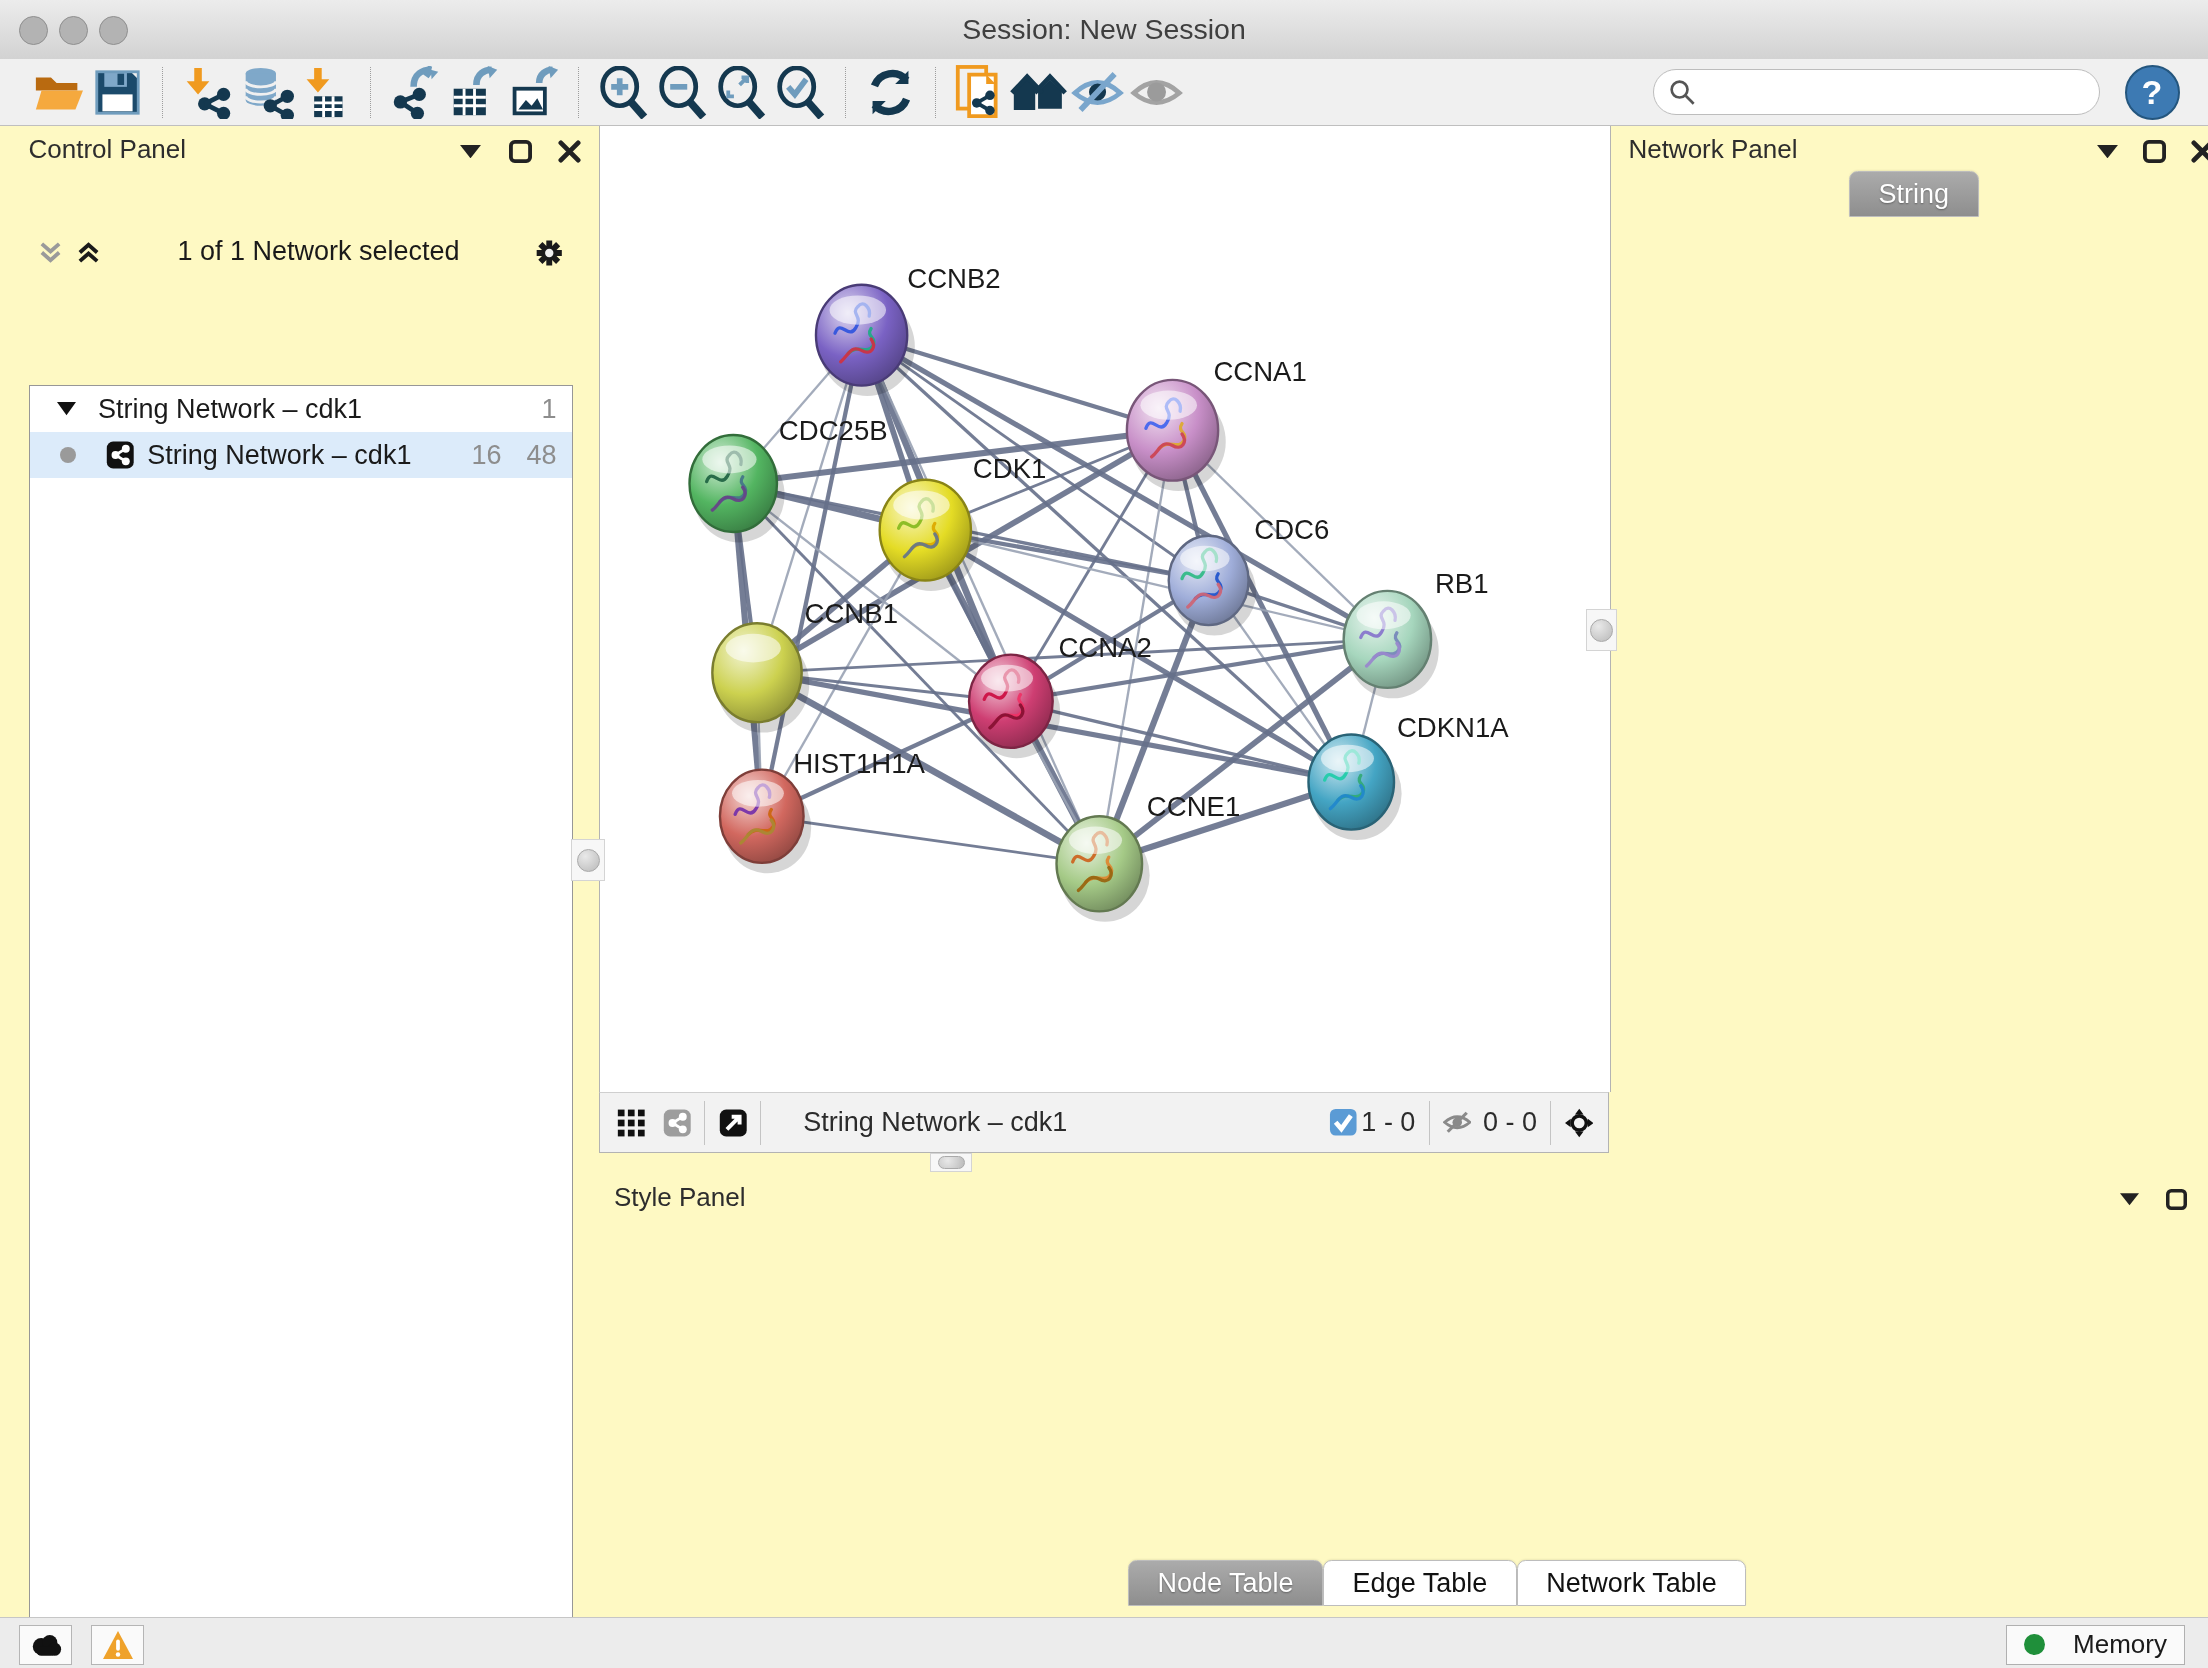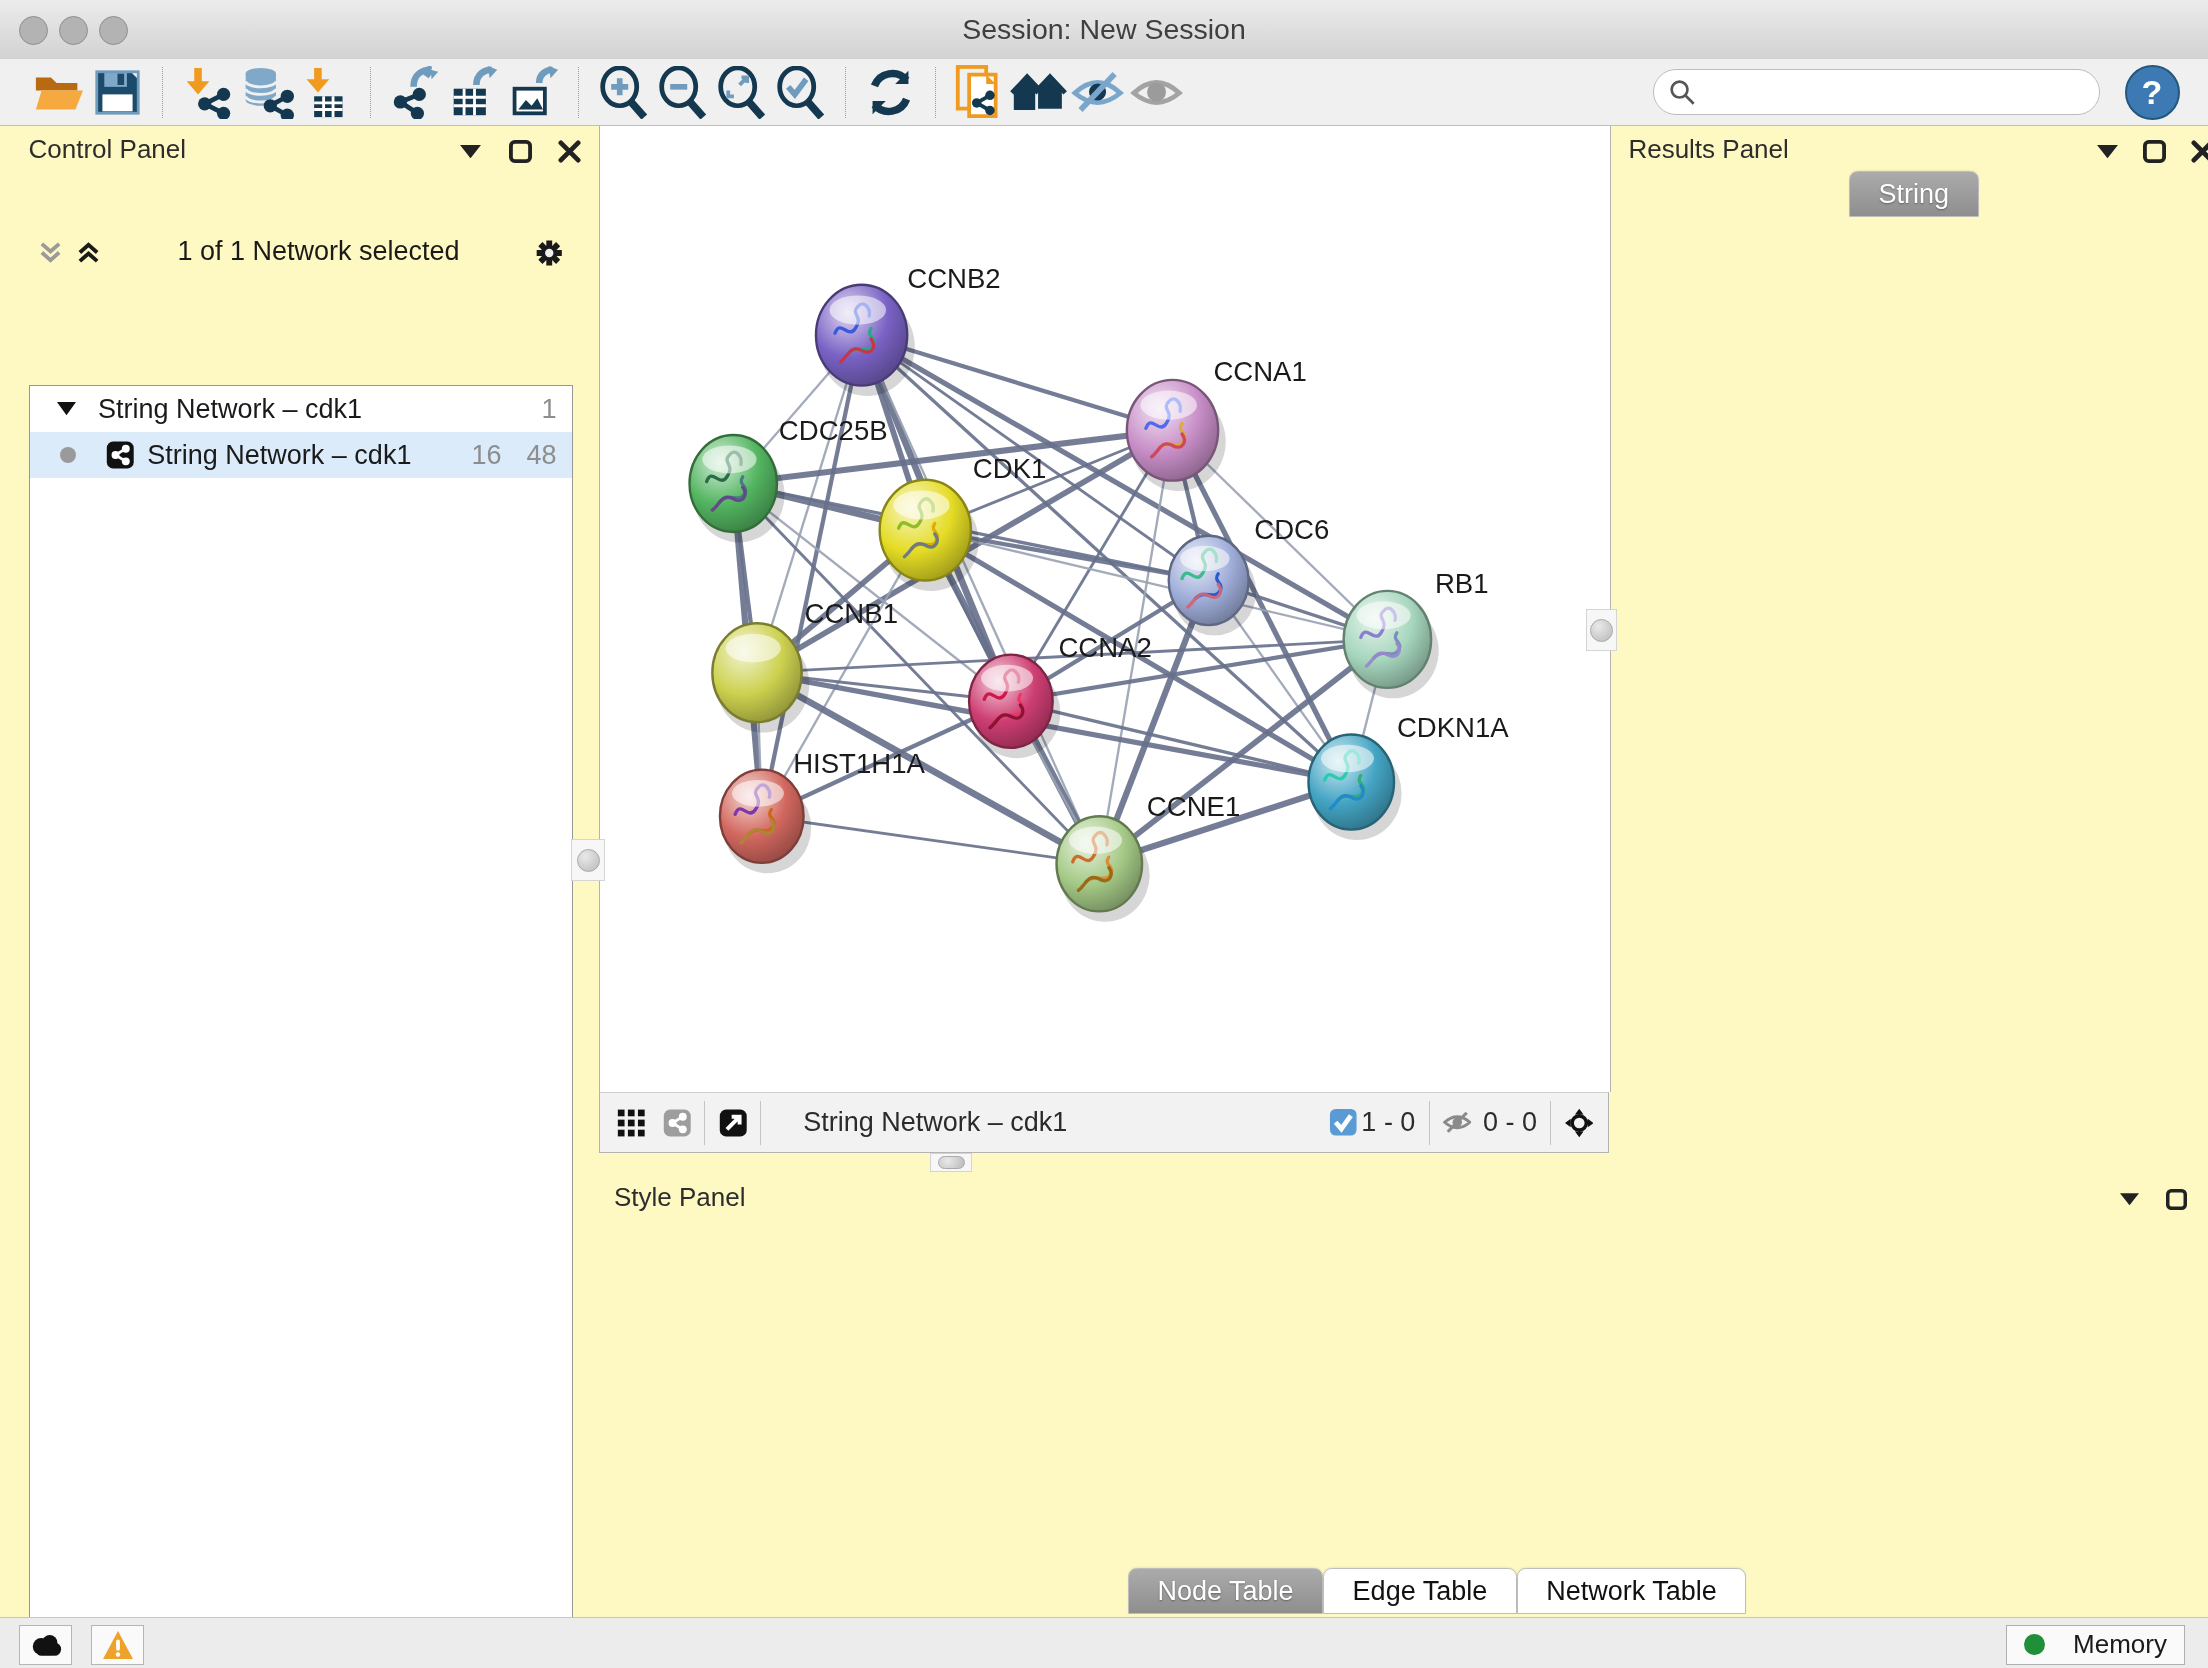--- a/index.html
+++ b/index.html
@@ -588,21 +588,21 @@
       <i></i>
     </div>
   <div class="split-dot" style="left:1586px;top:609px;width:28.5px">
       <i></i>
     </div>
   <div class="split-dot" style="left:930px;top:1153px;width:40px;height:17px">
       <i style="width:25px;height:11.4px;border-radius:6.7px"></i>
     </div>
 
   <div class="abs" style="left:1617px;top:126px;width:592px;height:1031px">
-    <div class="abs panel-title" style="left:11.4px;top:7.6px">Results Panel</div>
+    <div class="abs panel-title" style="left:11.4px;top:7.6px">Network Panel</div>
     <div class="abs" style="left:476px;top:11.4px;display:flex;gap:19px;align-items:center">
       <span class="win-ico">
         <svg width="21" height="13.3" viewBox="0 0 22 14">
             <path d="M0 0 h22 l-11 14z" fill="#222"></path>
           </svg>
         </span>
       <span class="win-ico">
         <svg width="23" height="23" viewBox="0 0 24 24">
             <rect x="2" y="2" width="20" height="20" rx="4" fill="none" stroke="#222" stroke-width="4"></rect>
           </svg>
@@ -626,21 +626,21 @@
           </svg>
         </span>
       <span class="win-ico">
         <svg width="21" height="21" viewBox="0 0 24 24">
             <rect x="2" y="2" width="20" height="20" rx="4" fill="none" stroke="#222" stroke-width="4"></rect>
           </svg>
         </span>
 
     </div>
 
-    <div class="abs" style="left:531px;top:396px;display:flex">
+    <div class="abs" style="left:531px;top:388px;display:flex">
       <div class="tab sel">Node Table</div>
       <div class="tab">Edge Table</div>
       <div class="tab">Network Table</div>
     </div>
   </div>
 
   <div class="statusbar">
     <div class="sb-btn" style="left:19px">
       <svg width="34" height="27" viewBox="0 0 36 28">
         <circle cx="13" cy="16" r="9" fill="#111"></circle>

